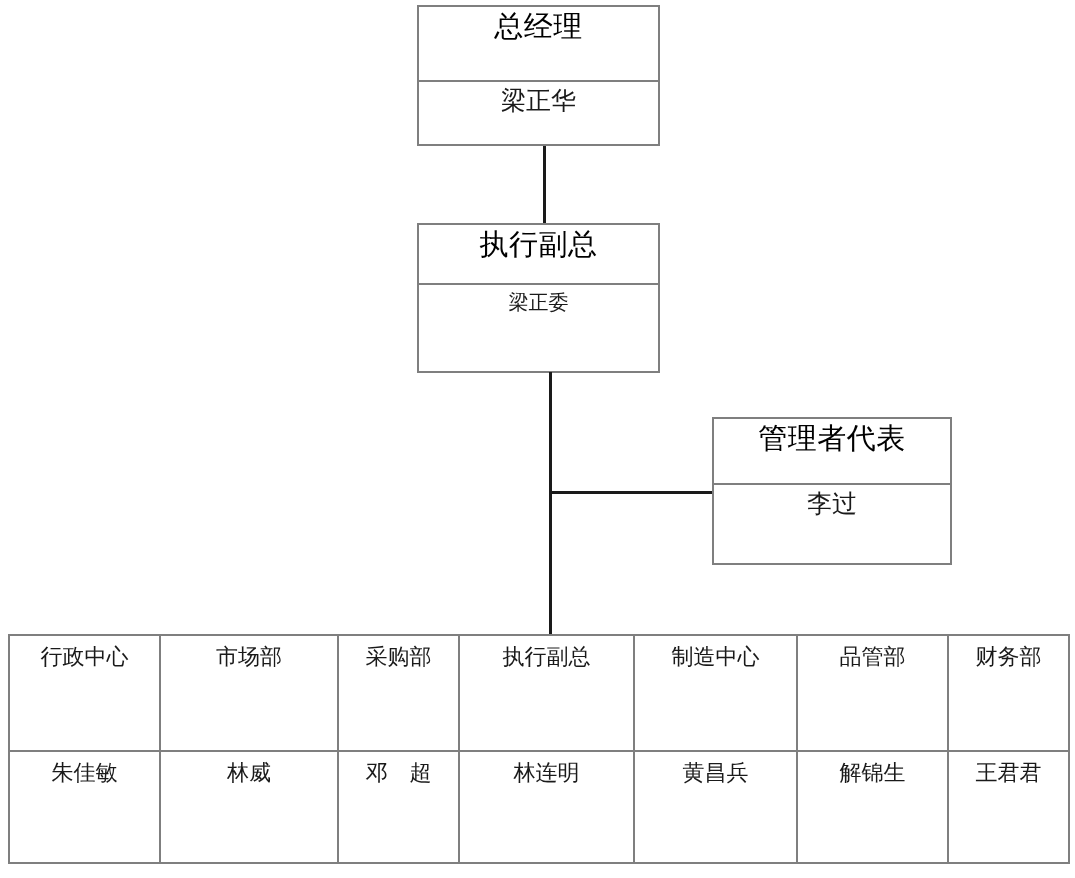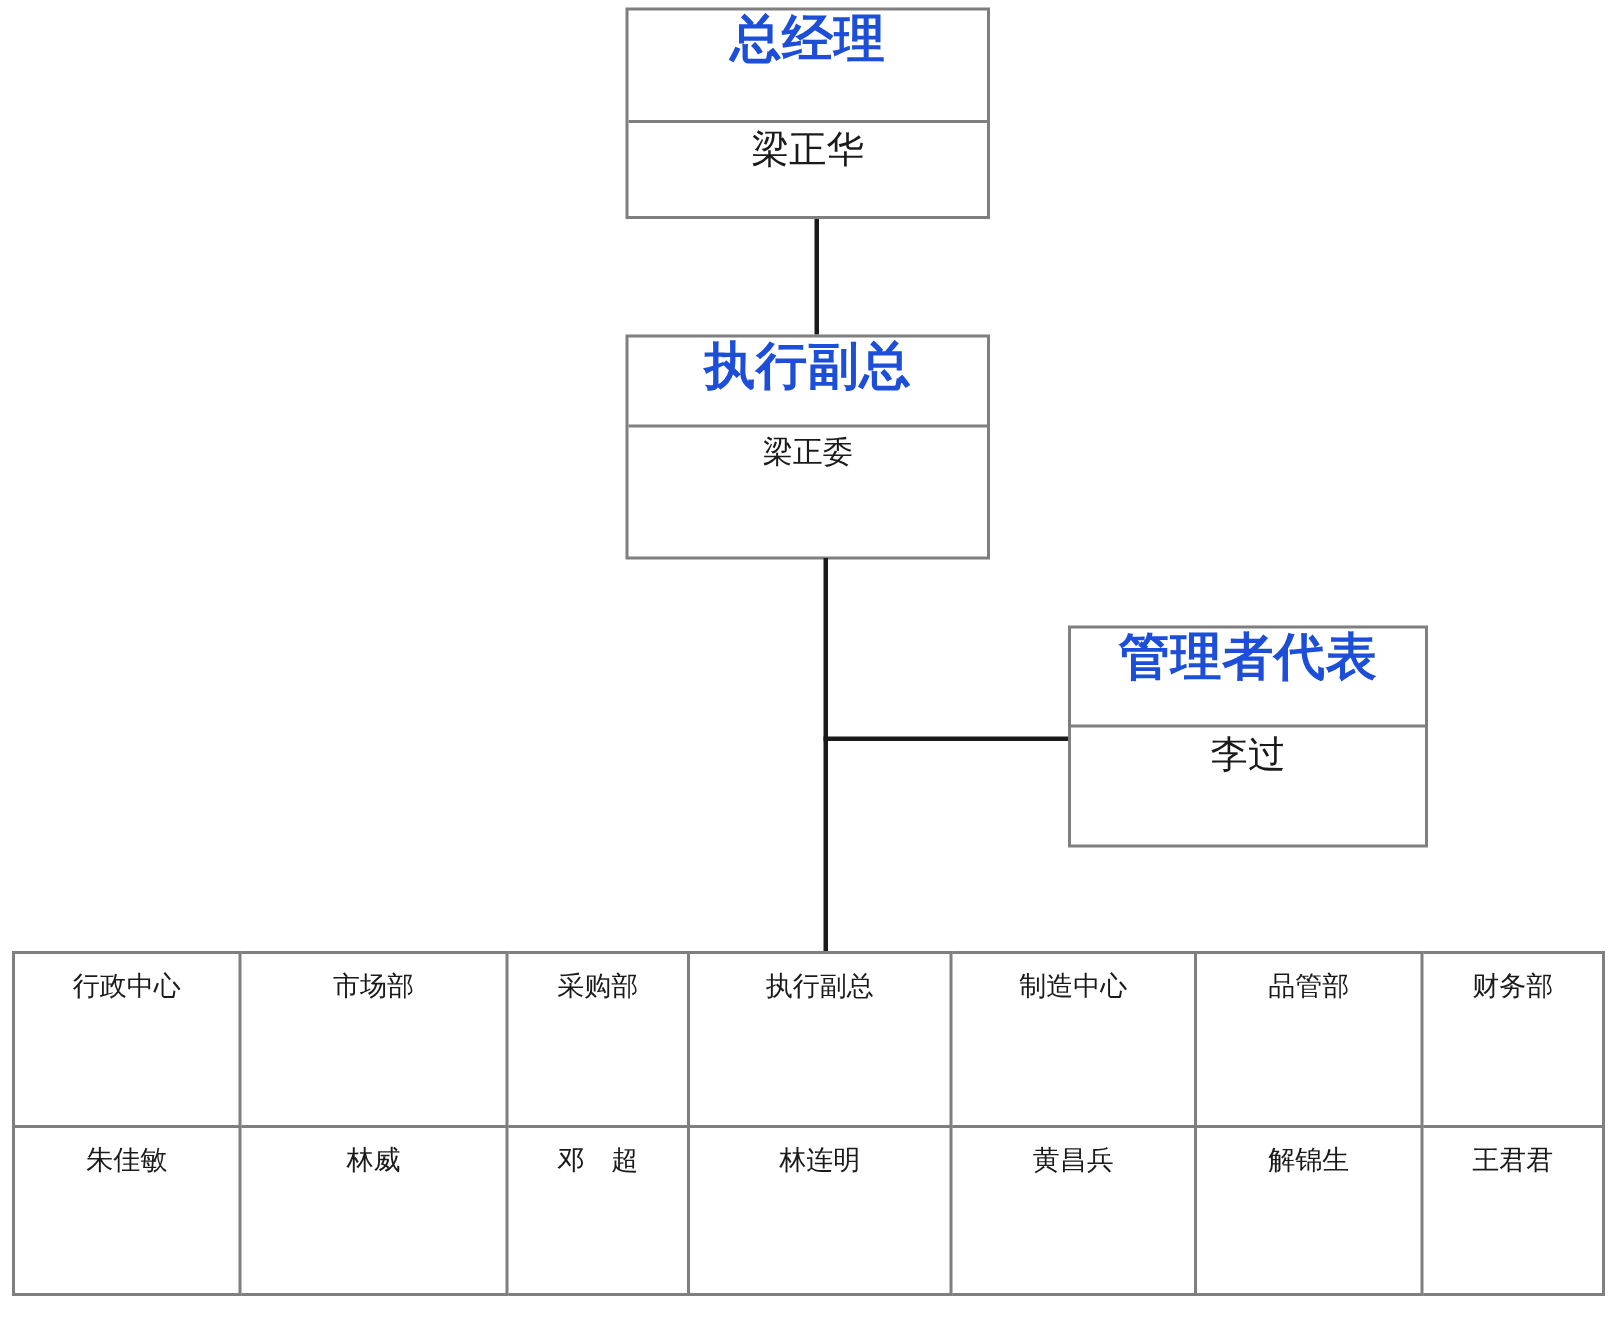--- a/index.html
+++ b/index.html
@@ -40,25 +40,25 @@
   }
   .node .name-cell {
     box-sizing: border-box;
     display: flex;
     align-items: flex-start;
     justify-content: center;
     padding-top: 3px;
   }
   .node .title-text {
     font-family: "Liberation Sans", "DejaVu Sans", sans-serif;
-    font-weight: bold;
-    font-size: 34px;
+    font-weight: normal;
+    font-size: 29px;
     line-height: 34px;
     letter-spacing: 0.5px;
-    color: #1d4ed8;
+    color: #000000;
     white-space: nowrap;
   }
   .node .name-text {
     font-family: "Liberation Serif", "DejaVu Serif", serif;
     font-weight: normal;
     color: #1a1a1a;
     white-space: nowrap;
   }
 
   
@@ -136,21 +136,21 @@
   }
   #dept-table tr.dept-header-row td {
     height: 114px;
   }
   #dept-table tr.dept-name-row td {
     height: 110px;
   }
   #dept-table .cell-text {
     display: block;
     font-family: Liberation Sans, sans-serif;
-    font-size: 18px;
+    font-size: 22px;
     line-height: 34px;
     padding-top: 4px;
     color: #1a1a1a;
     white-space: nowrap;
   }
 
   
   #dept-table col.c0 { width: 151px; }
   #dept-table col.c1 { width: 178px; }
   #dept-table col.c2 { width: 121px; }

